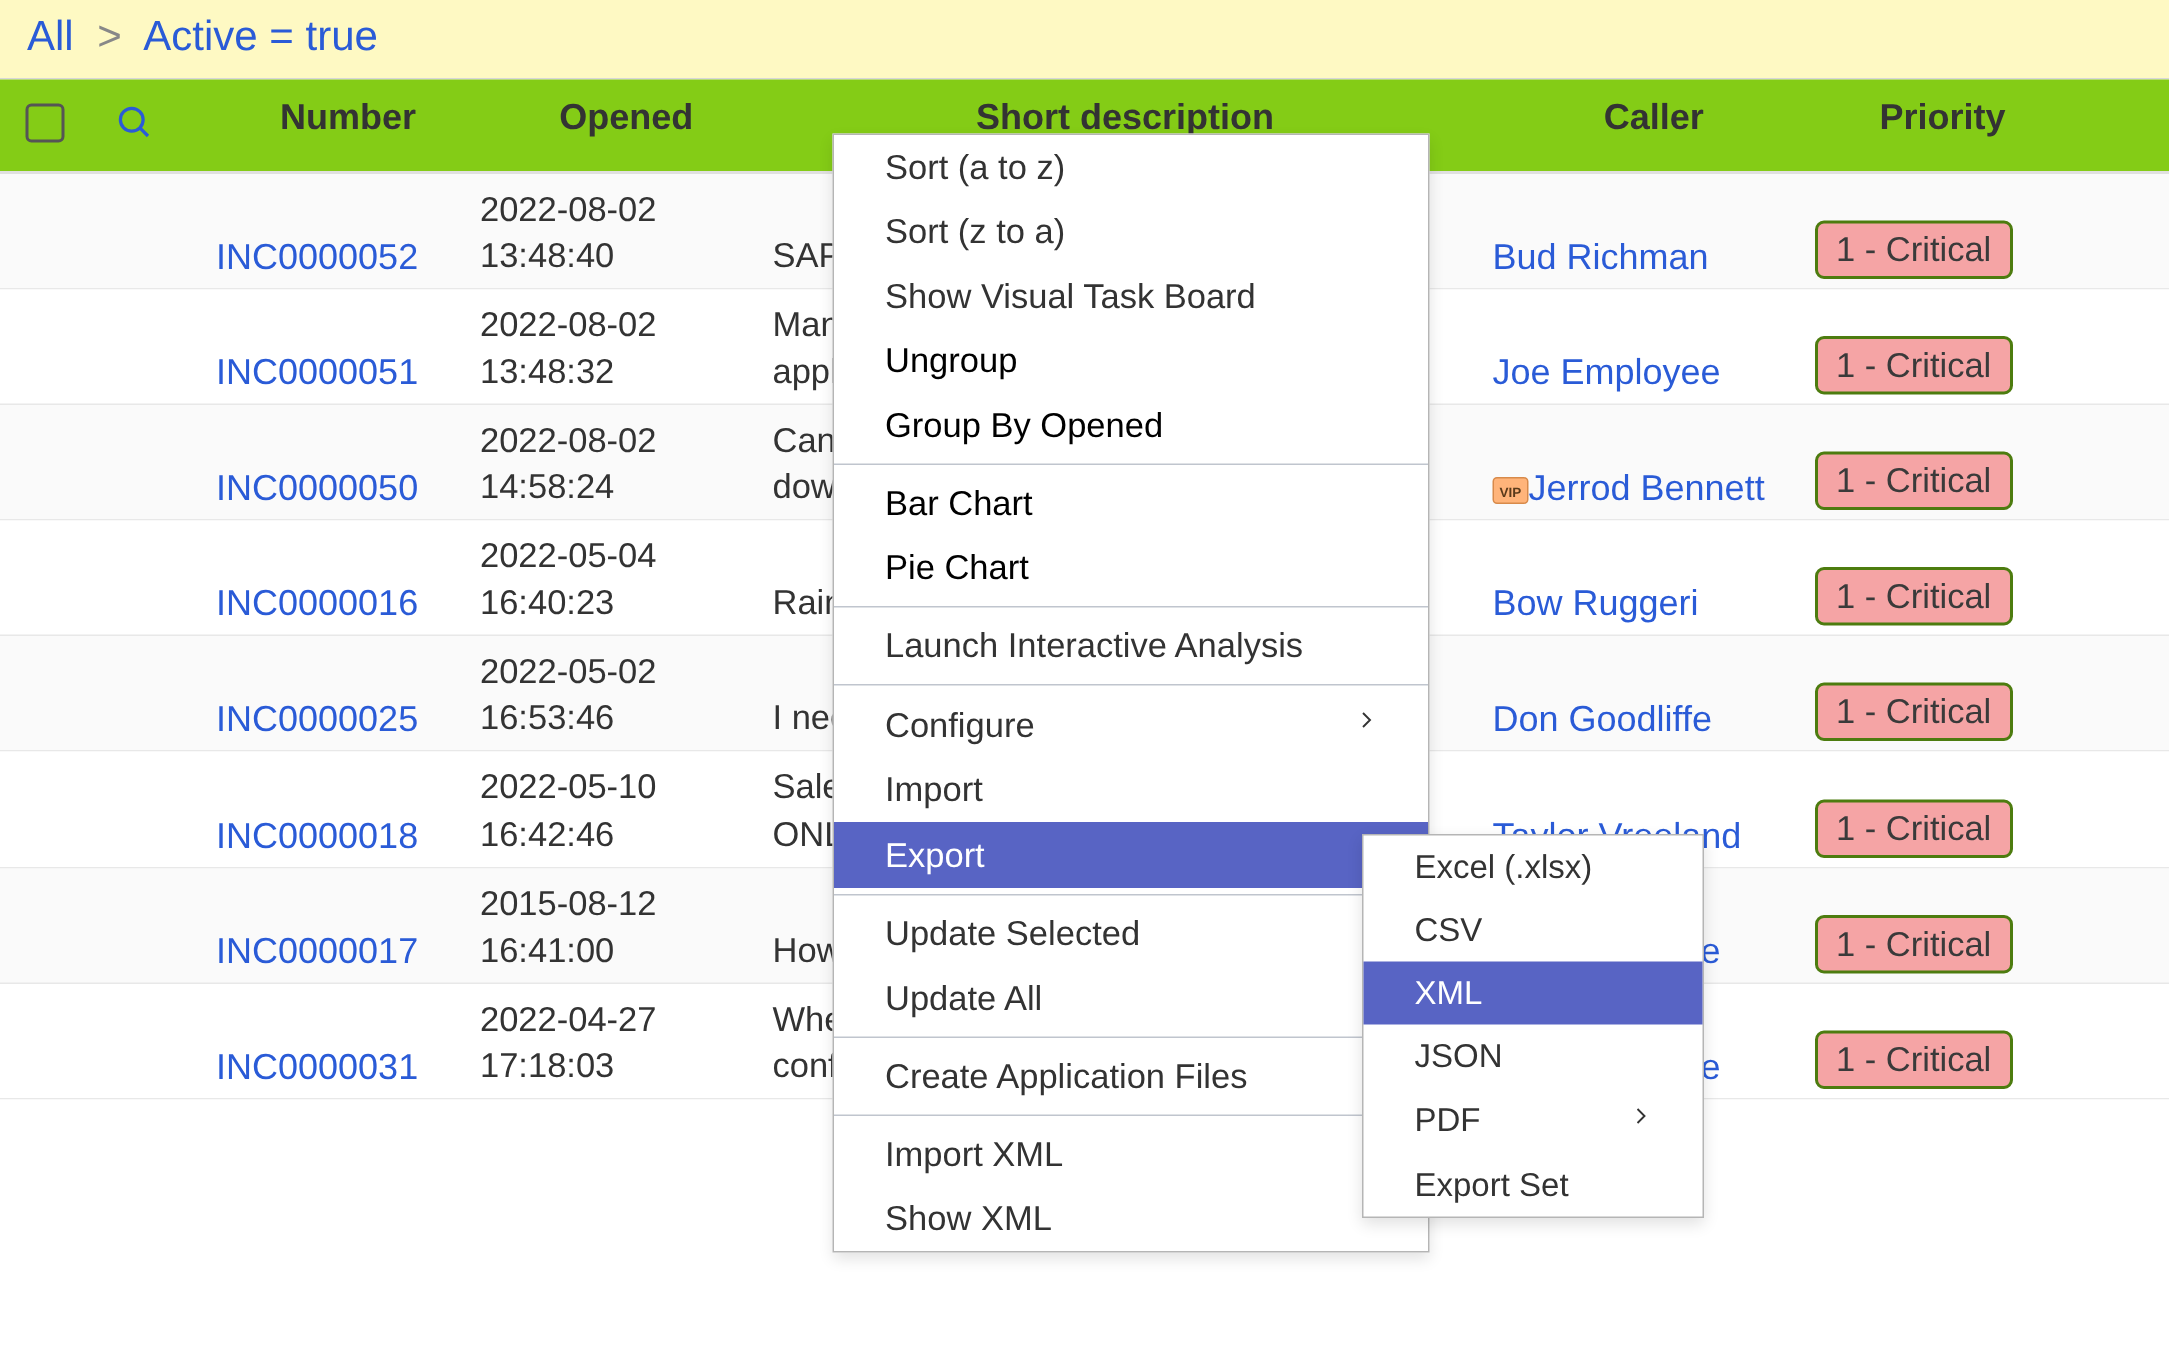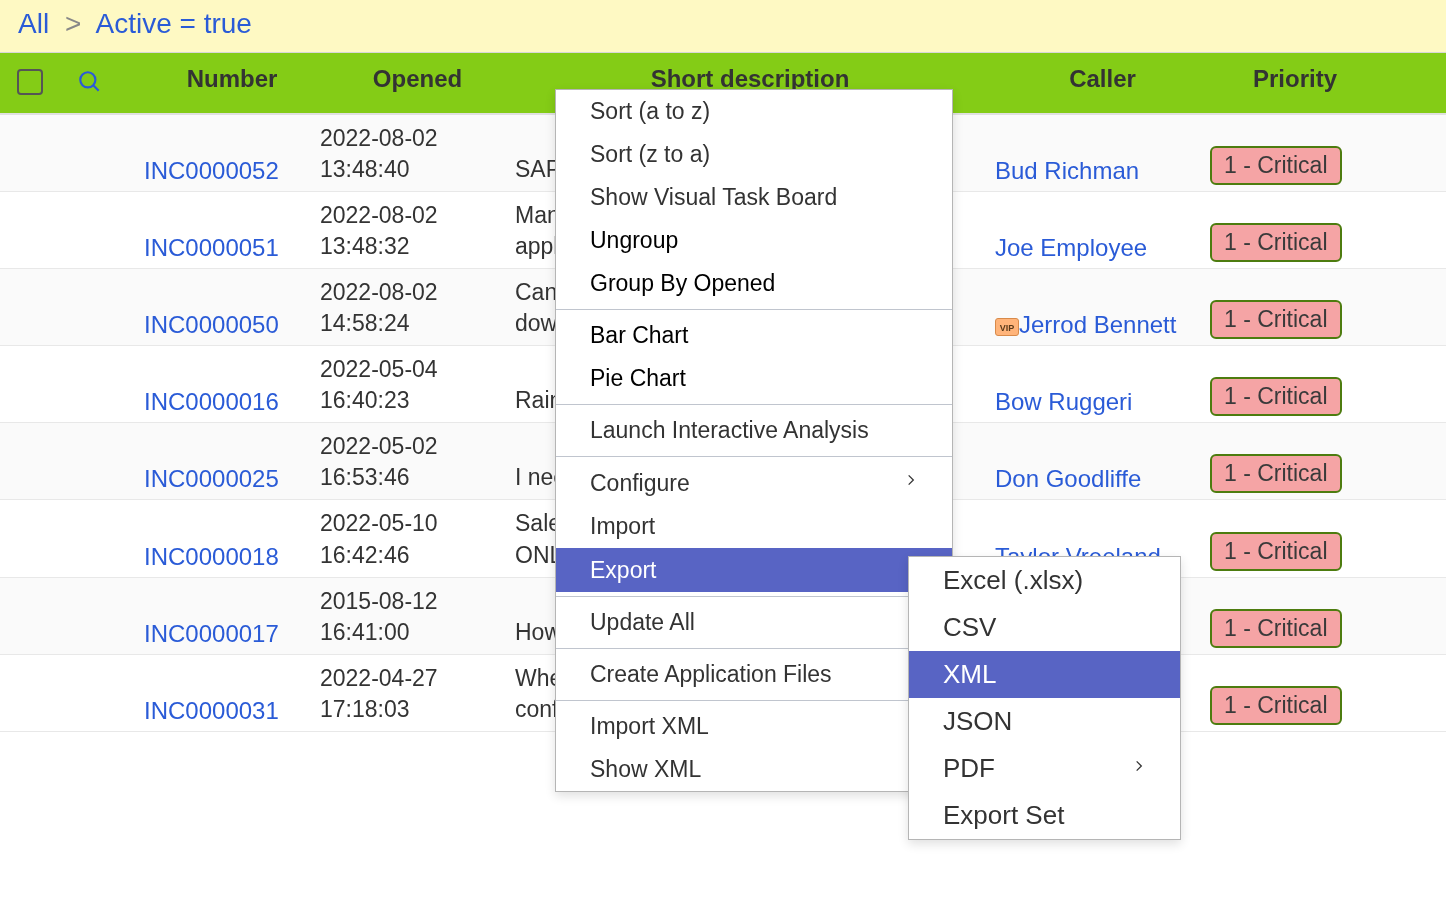--- a/index.html
+++ b/index.html
@@ -109,25 +109,25 @@
     justify-content: space-between;
   }
   .menu-item.disabled { color:#000000; cursor:default; }
   .menu-item.highlight { background:#5864c4; color:#fff; }
   .menu-divider { height:1px; background:#c0c5ce; margin: 4px 0; }
   .chevron svg { width:14px; height:22px; stroke:currentColor; fill:none; stroke-width:2.2; }
   .submenu {
     position:absolute;
     top: 556px;
     left: 908px;
-    width: 273px;
+    width: 228px;
     background:#fff;
     border:1px solid #b5b5b5;
     box-shadow: 0 4px 10px rgba(0,0,0,0.12);
-    font-size: 26px;
+    font-size: 22px;
     z-index: 110;
   }
 </style>
 </head>
 <body>
 
 <div class="breadcrumb">
   <span class="link">All</span>
   <span class="sep">&gt;</span>
   <span class="link">Active = true</span>
@@ -297,20 +297,23 @@
       <span>Import</span>
     </div>
   <div class="menu-item highlight">
     <span>Export</span>
     <span class="chevron"><svg viewBox="0 0 24 24">
           <polyline points="8 4 16 12 8 20"></polyline>
         </svg></span>
   </div>
   <div class="menu-divider"></div>
   <div class="menu-item">
+      <span>Update Selected</span>
+    </div>
+  <div class="menu-item">
       <span>Update All</span>
     </div>
   <div class="menu-divider"></div>
   <div class="menu-item">
       <span>Create Application Files</span>
     </div>
   <div class="menu-divider"></div>
   <div class="menu-item">
       <span>Import XML</span>
     </div>

